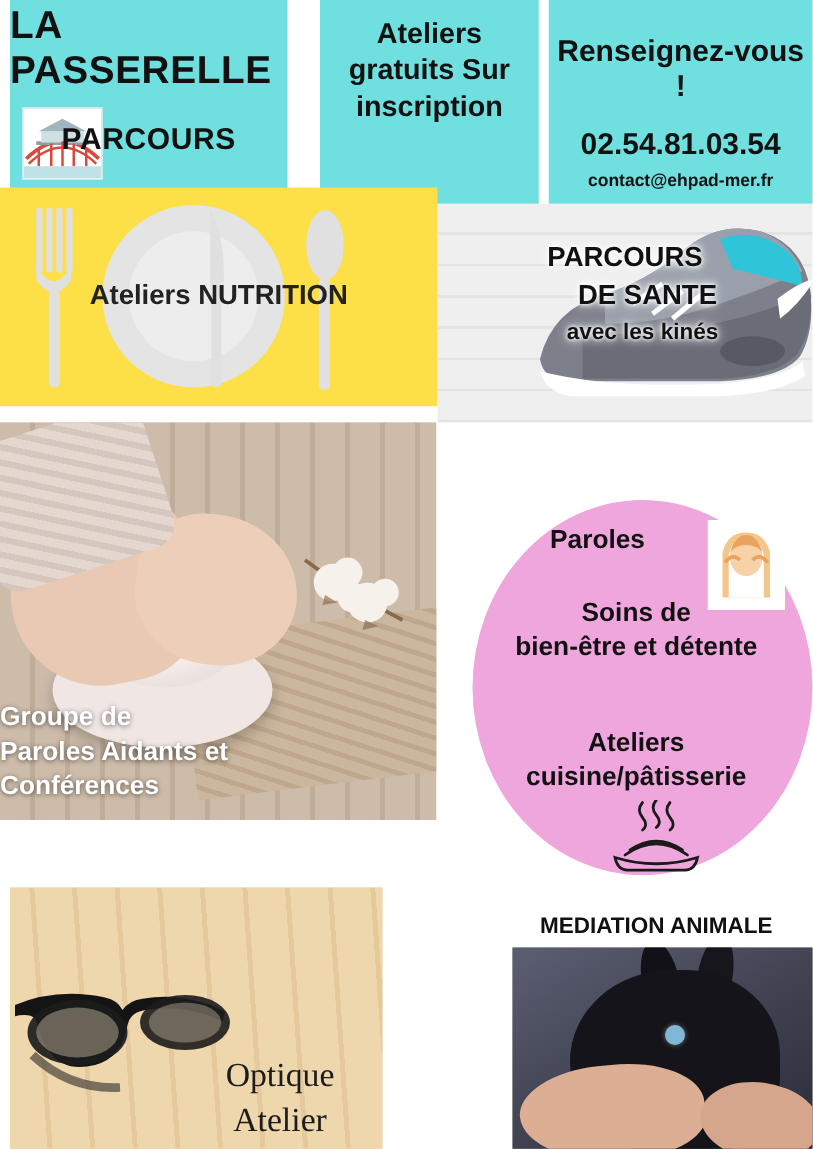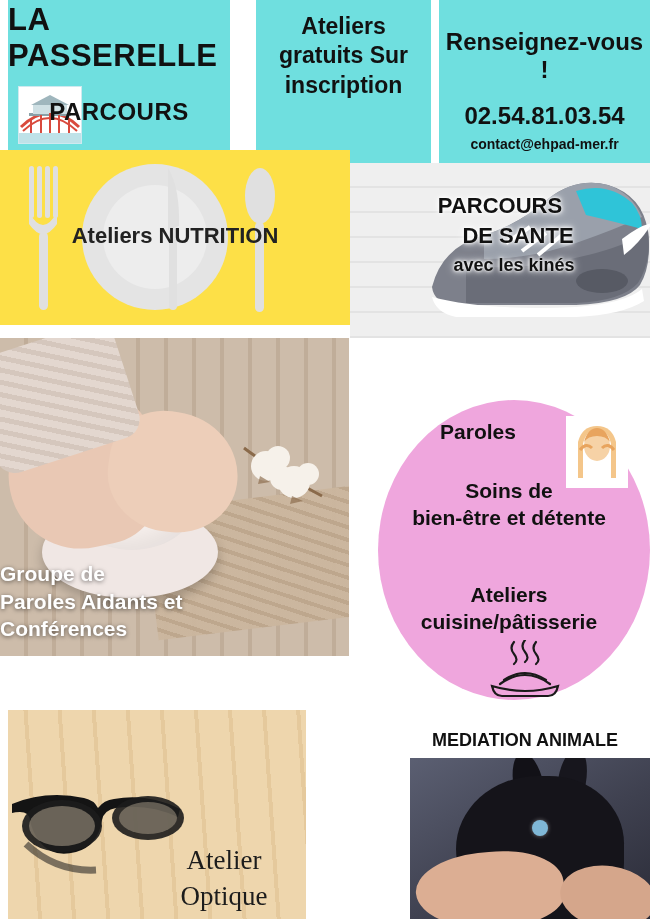--- a/index.html
+++ b/index.html
@@ -644,22 +644,22 @@
       </g>
       <ellipse cx="56" cy="78" rx="40" ry="26" fill="#1c1c1c" opacity="0.92"></ellipse>
       <ellipse cx="56" cy="78" rx="33" ry="20" fill="#ccbda4" opacity="0.45"></ellipse>
       <ellipse cx="142" cy="70" rx="36" ry="22" fill="#1c1c1c" opacity="0.9"></ellipse>
       <ellipse cx="142" cy="70" rx="29" ry="16" fill="#ccbda4" opacity="0.4"></ellipse>
       <path d="M20 96 q30 28 70 26" stroke="#1c1c1c" stroke-width="7" fill="none" opacity="0.55"></path>
     </svg>
   </div>
 
   <div class="opt-text">
+    <div>Optique</div>
     <div>Atelier</div>
-    <div>Optique</div>
   </div>
 </div>
 
 <div class="mediation-title">MEDIATION ANIMALE</div>
 
 <div class="rabbit">
   <div class="rabbit-bg"></div>
   <div class="rabbit-ear1"></div>
   <div class="rabbit-ear2"></div>
   <div class="rabbit-body"></div>

